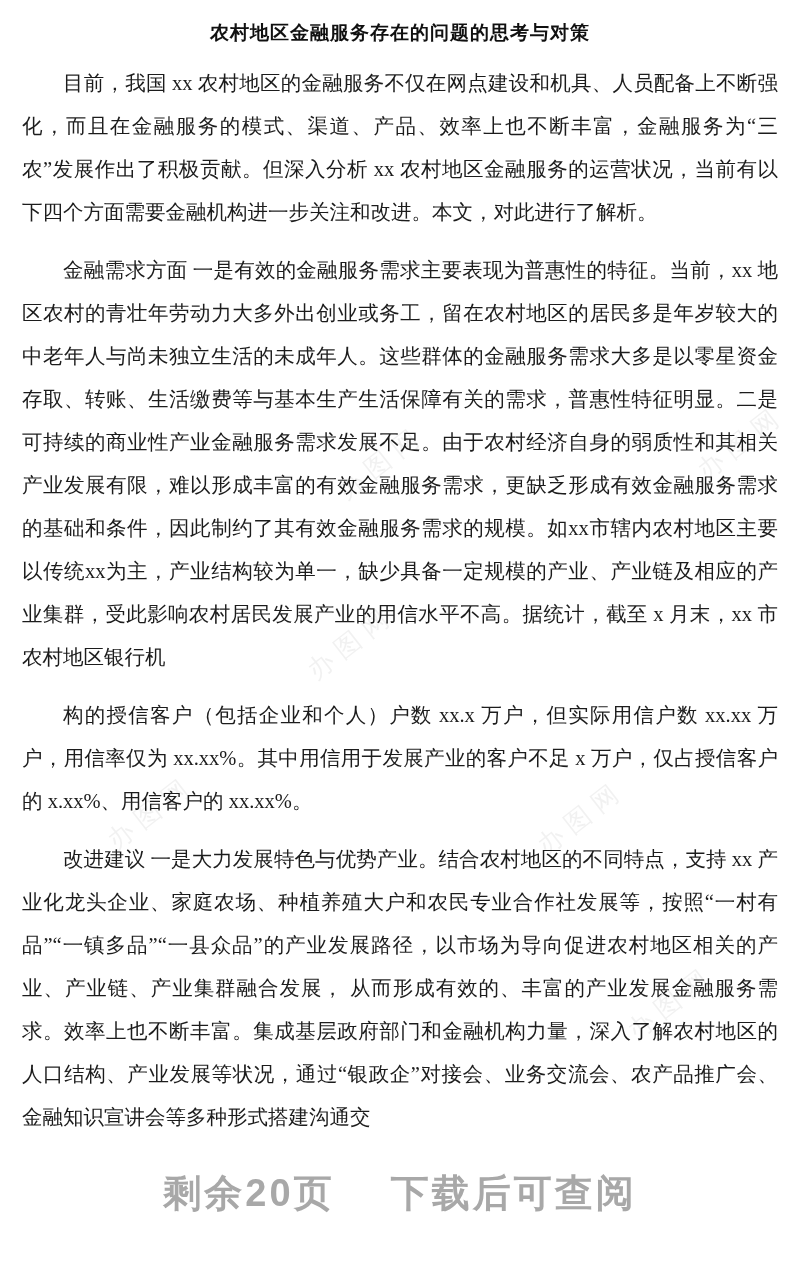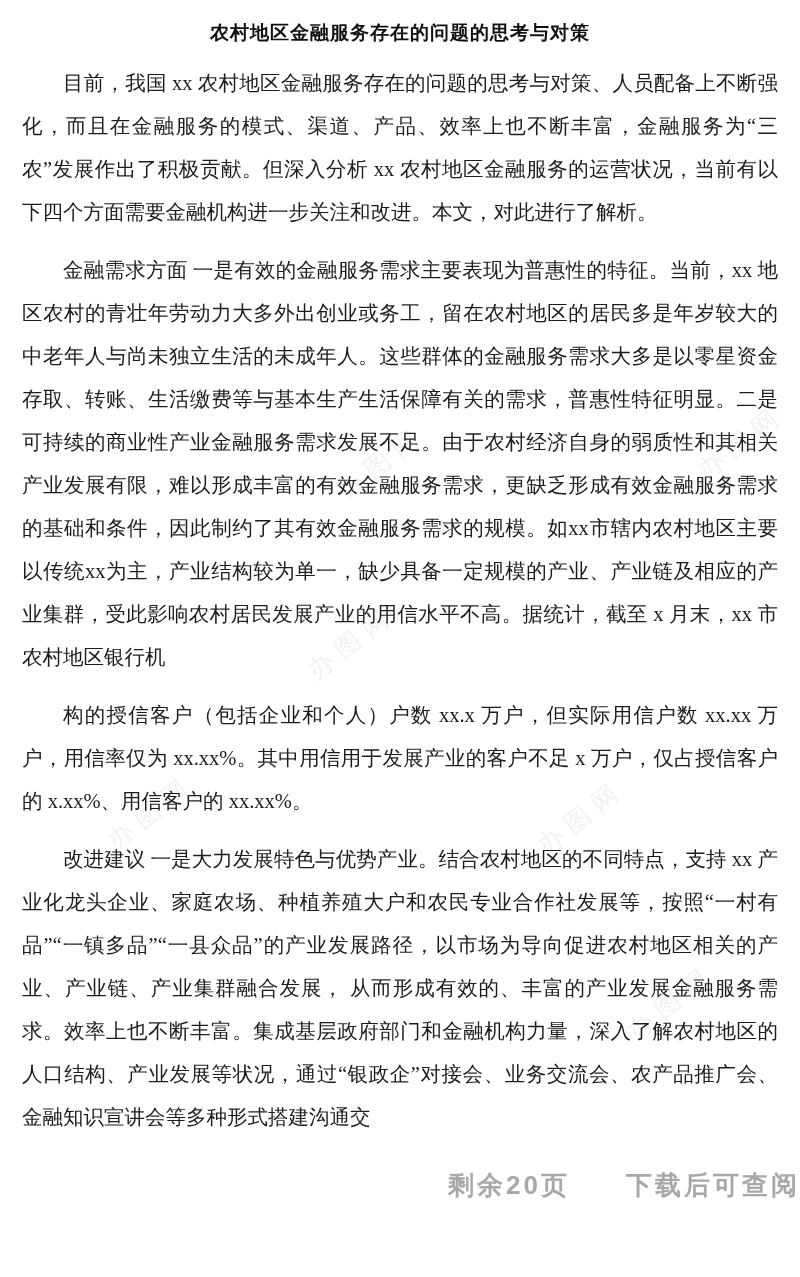--- a/index.html
+++ b/index.html
@@ -29,23 +29,23 @@
     text-align: justify;
     text-indent: 2em;
     margin: 0 0 15px 0;
     word-break: break-all;
   }
   .footer-banner {
     position: absolute;
     top: 1168px;
     left: 0;
     width: 100%;
-    text-align: right;
+    text-align: center;
     font-weight: bold;
-    font-size: 26px;
+    font-size: 38px;
     color: #a8a8a8;
     letter-spacing: 3px;
     font-family: "Liberation Sans", "DejaVu Sans", sans-serif;
   }
   .footer-gap { display: inline-block; width: 56px; }
   .wm {
     position: absolute;
     font-size: 26px;
     letter-spacing: 8px;
     color: #000000;
@@ -64,21 +64,21 @@
   <span class="wm" style="left:330px; top:445px;">办图网</span>
   <span class="wm" style="left:690px; top:425px;">办图网</span>
   <span class="wm" style="left:300px; top:625px;">办图网</span>
   <span class="wm" style="left:100px; top:795px;">办图网</span>
   <span class="wm" style="left:530px; top:800px;">办图网</span>
   <span class="wm" style="left:620px; top:985px;">办图网</span>
 
   <div class="content">
     <h1 class="doc-title">农村地区金融服务存在的问题的思考与对策</h1>
 
-    <p class="doc-paragraph">目前，我国 xx 农村地区金融服务存在的问题的思考与对策、人员配备上不断强化，而且在金融服务的模式、渠道、产品、效率上也不断丰富，金融服务为“三农”发展作出了积极贡献。但深入分析 xx 农村地区金融服务的运营状况，当前有以下四个方面需要金融机构进一步关注和改进。本文，对此进行了解析。</p>
+    <p class="doc-paragraph">目前，我国 xx 农村地区的金融服务不仅在网点建设和机具、人员配备上不断强化，而且在金融服务的模式、渠道、产品、效率上也不断丰富，金融服务为“三农”发展作出了积极贡献。但深入分析 xx 农村地区金融服务的运营状况，当前有以下四个方面需要金融机构进一步关注和改进。本文，对此进行了解析。</p>
     <p class="doc-paragraph">金融需求方面 一是有效的金融服务需求主要表现为普惠性的特征。当前，xx 地区农村的青壮年劳动力大多外出创业或务工，留在农村地区的居民多是年岁较大的中老年人与尚未独立生活的未成年人。这些群体的金融服务需求大多是以零星资金存取、转账、生活缴费等与基本生产生活保障有关的需求，普惠性特征明显。二是可持续的商业性产业金融服务需求发展不足。由于农村经济自身的弱质性和其相关产业发展有限，难以形成丰富的有效金融服务需求，更缺乏形成有效金融服务需求的基础和条件，因此制约了其有效金融服务需求的规模。如xx市辖内农村地区主要以传统xx为主，产业结构较为单一，缺少具备一定规模的产业、产业链及相应的产业集群，受此影响农村居民发展产业的用信水平不高。据统计，截至 x 月末，xx 市农村地区银行机</p>
     <p class="doc-paragraph">构的授信客户（包括企业和个人）户数 xx.x 万户，但实际用信户数 xx.xx 万户，用信率仅为 xx.xx%。其中用信用于发展产业的客户不足 x 万户，仅占授信客户的 x.xx%、用信客户的 xx.xx%。</p>
     <p class="doc-paragraph">改进建议 一是大力发展特色与优势产业。结合农村地区的不同特点，支持 xx 产业化龙头企业、家庭农场、种植养殖大户和农民专业合作社发展等，按照“一村有品”“一镇多品”“一县众品”的产业发展路径，以市场为导向促进农村地区相关的产业、产业链、产业集群融合发展， 从而形成有效的、丰富的产业发展金融服务需求。效率上也不断丰富。集成基层政府部门和金融机构力量，深入了解农村地区的人口结构、产业发展等状况，通过“银政企”对接会、业务交流会、农产品推广会、金融知识宣讲会等多种形式搭建沟通交</p>
   </div>
 
   <div class="footer-banner">
     <span>剩余20页</span><span class="footer-gap"></span><span>下载后可查阅</span>
   </div>
 
 </div>

